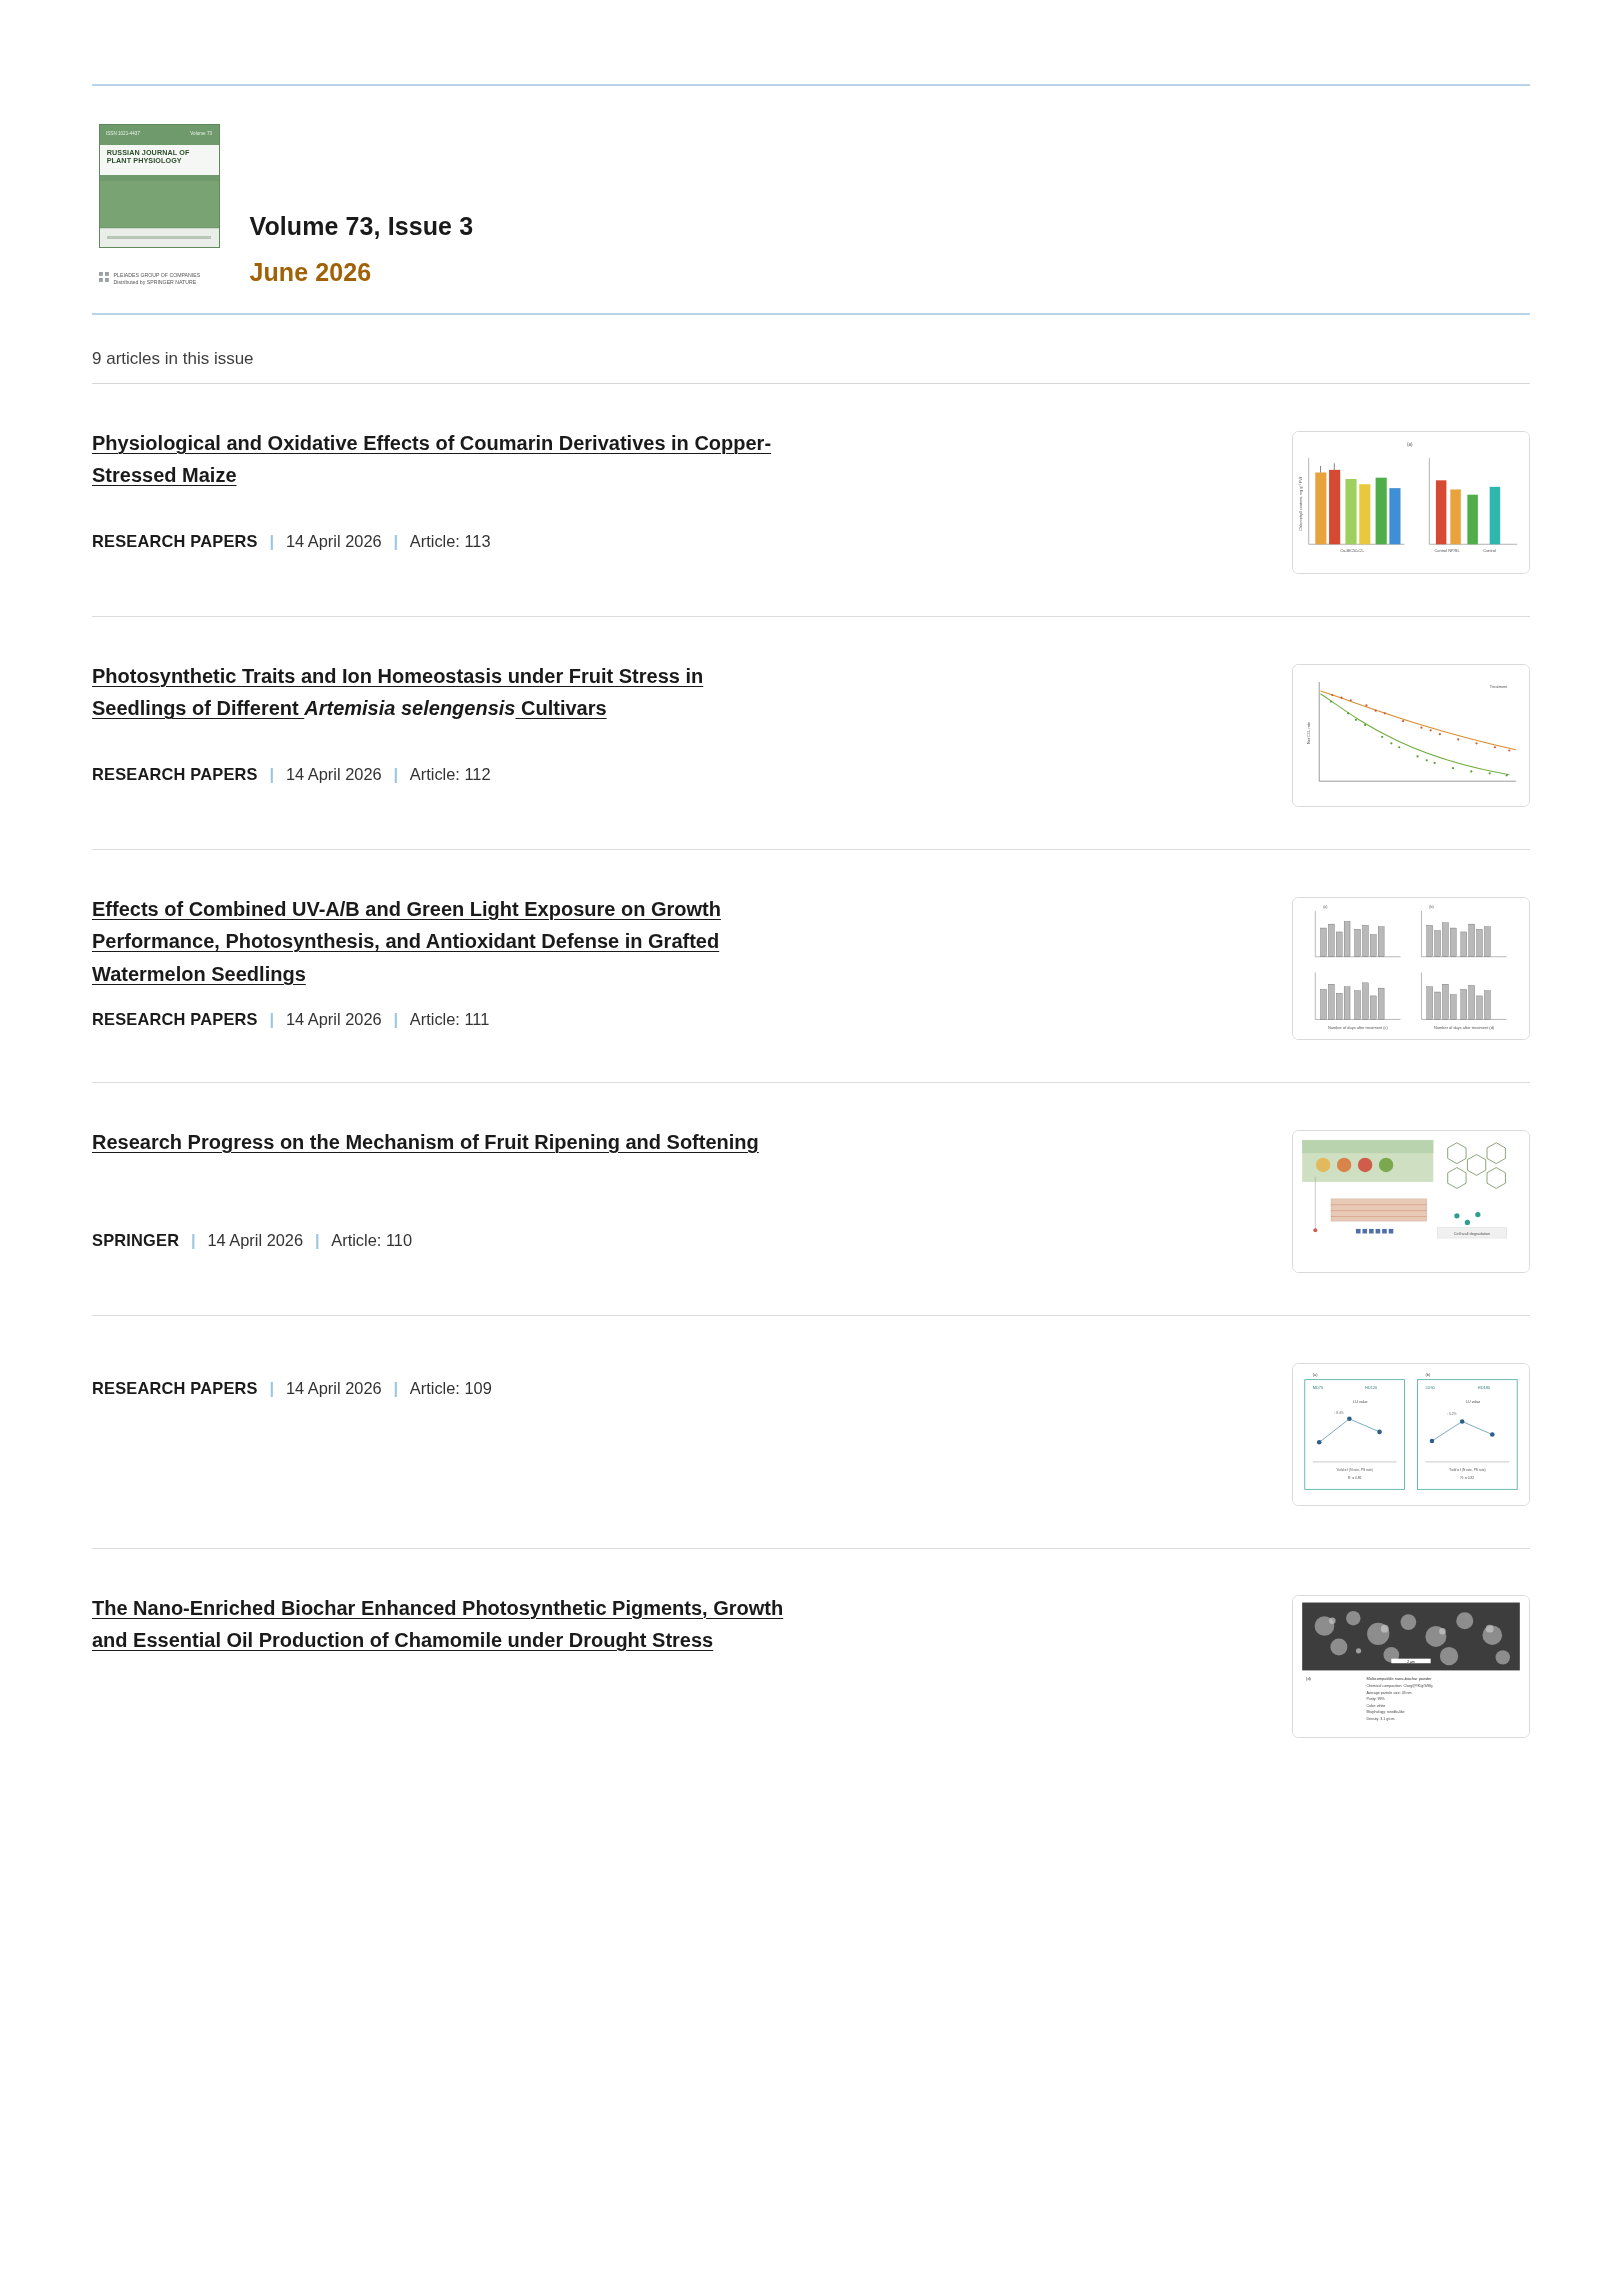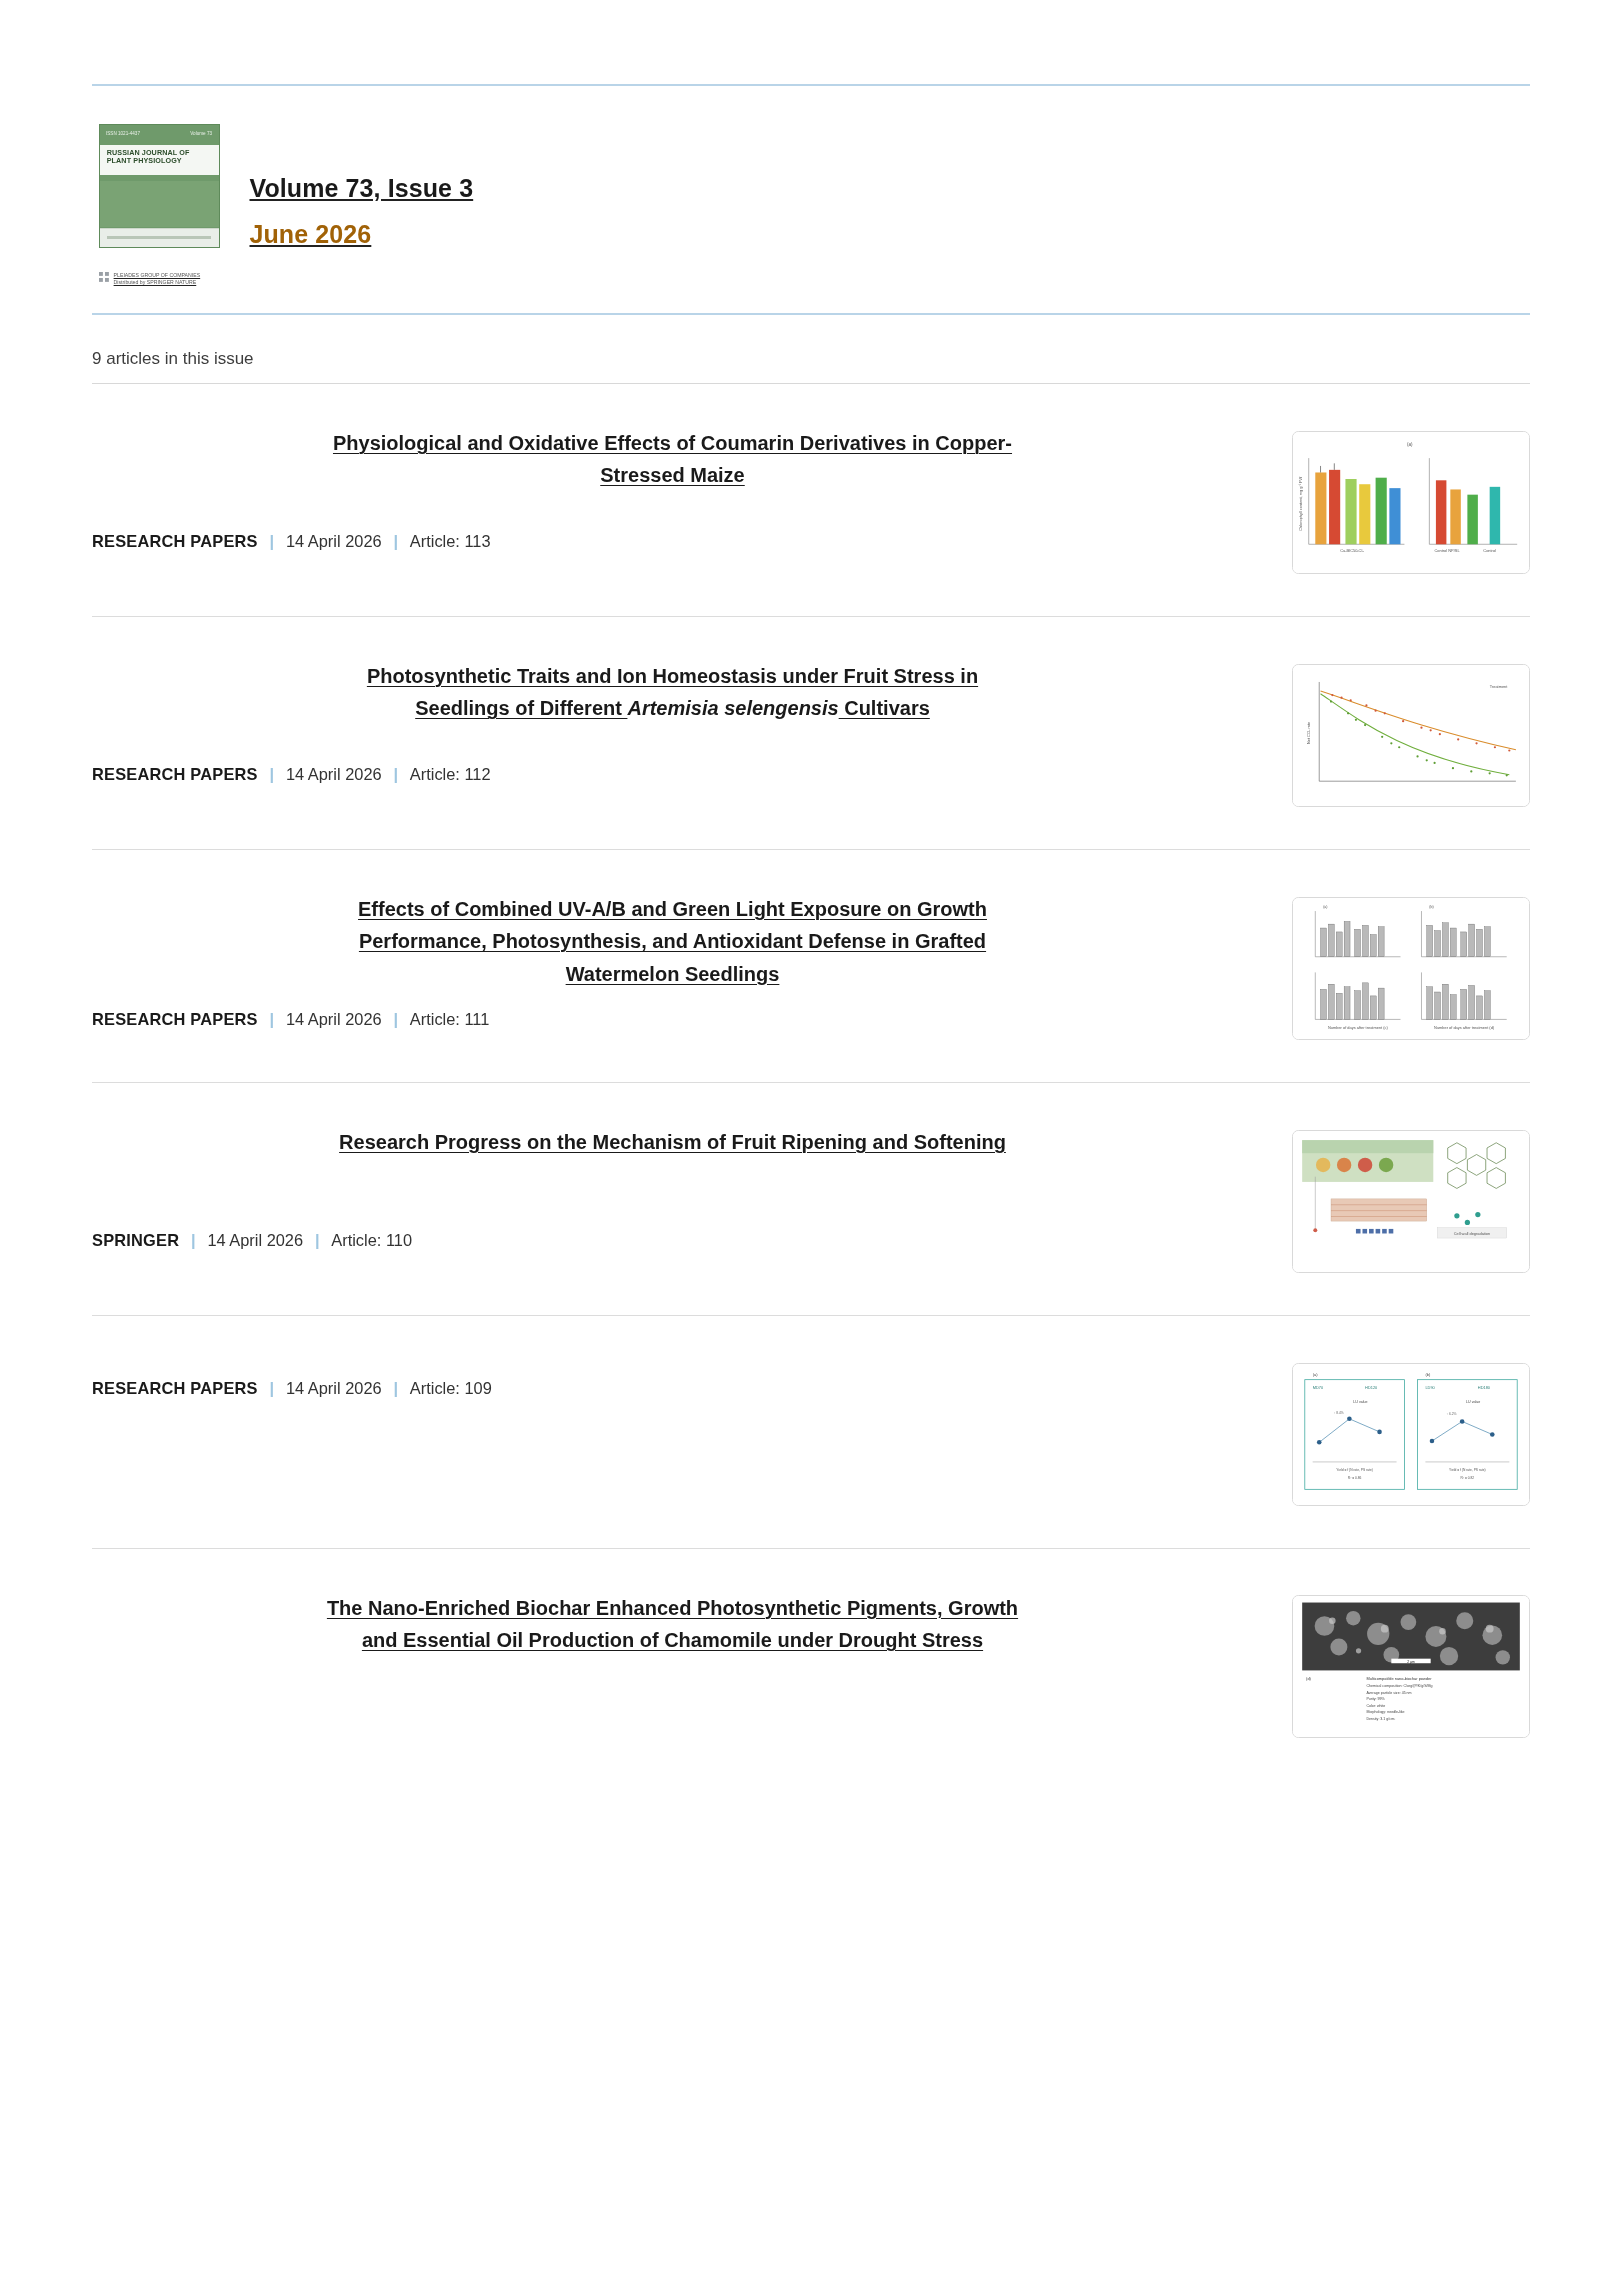--- a/index.html
+++ b/index.html
@@ -22,23 +22,22 @@
     padding: 0 92px;
   }
 
   
   .top-rule {
     border-top: 2px solid #b9d4e8;
     margin-top: 84px;
   }
   .masthead {
     display: flex;
-    align-items: center;
+    align-items: flex-end;
     padding: 38px 0 26px 0;
-    text-decoration: underline;
   }
   .cover-wrap {
     width: 151px;
     flex: 0 0 151px;
     margin-left: 6.5px;
   }
   .cover {
     width: 119px;
     height: 122px;
     background: #6f9a6b;
@@ -155,21 +154,20 @@
   }
   .article:last-child { border-bottom: none; }
   .art-main {
     flex: 1 1 auto;
     padding-right: 39px;
     max-width: 1185px;
     display: flex;
     flex-direction: column;
     justify-content: space-between;
     min-height: 124px;
-    text-align: center;
   }
   .art-title {
     font-size: 20px;
     font-weight: bold;
     line-height: 1.62;
     color: #1a1a1a;
     text-decoration: none;
     letter-spacing: 0;
   }
   .art-title span.u {

